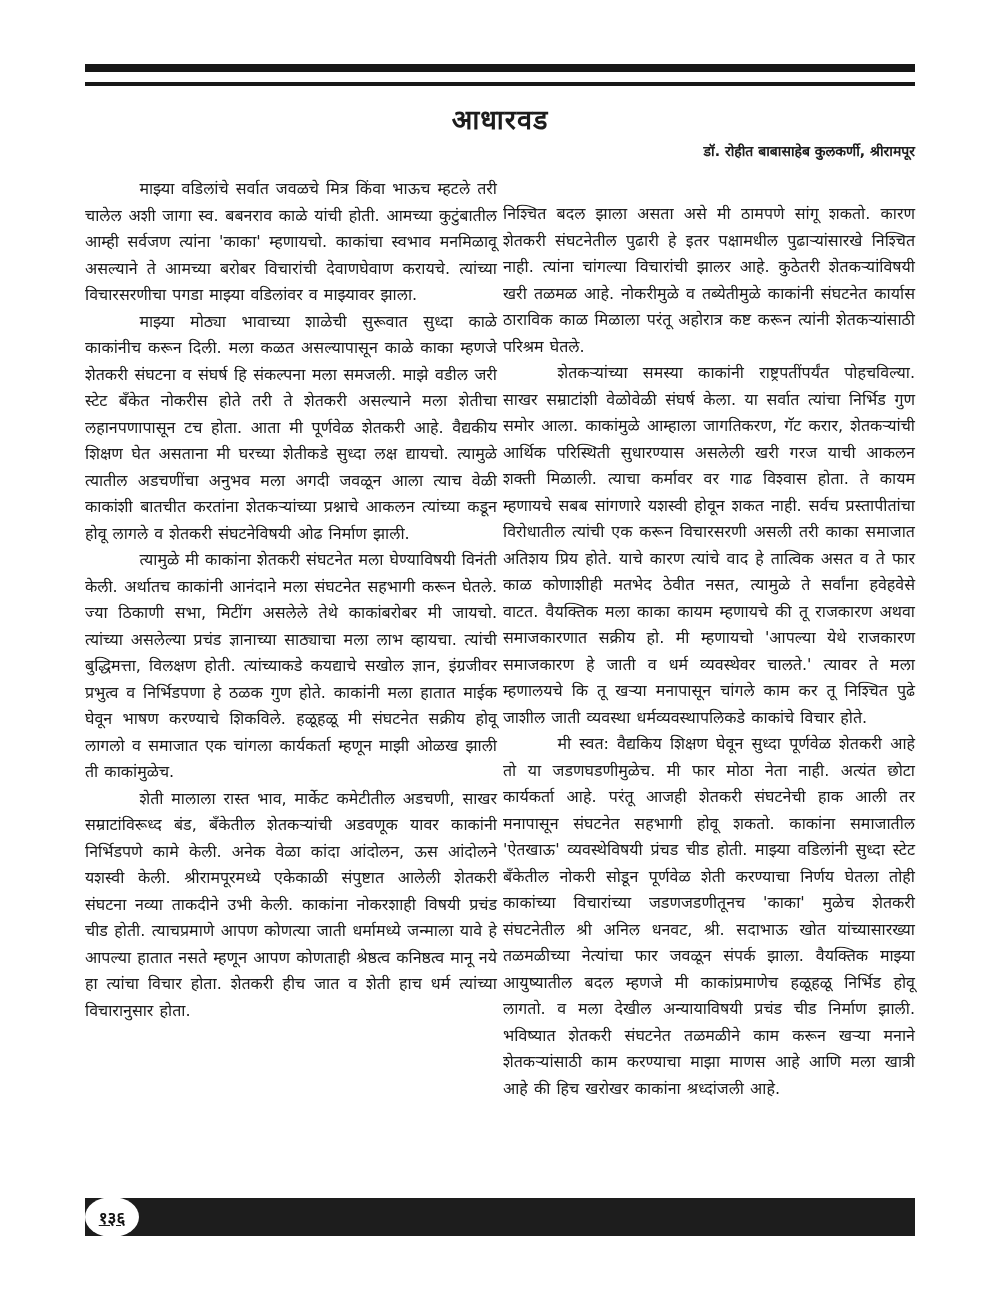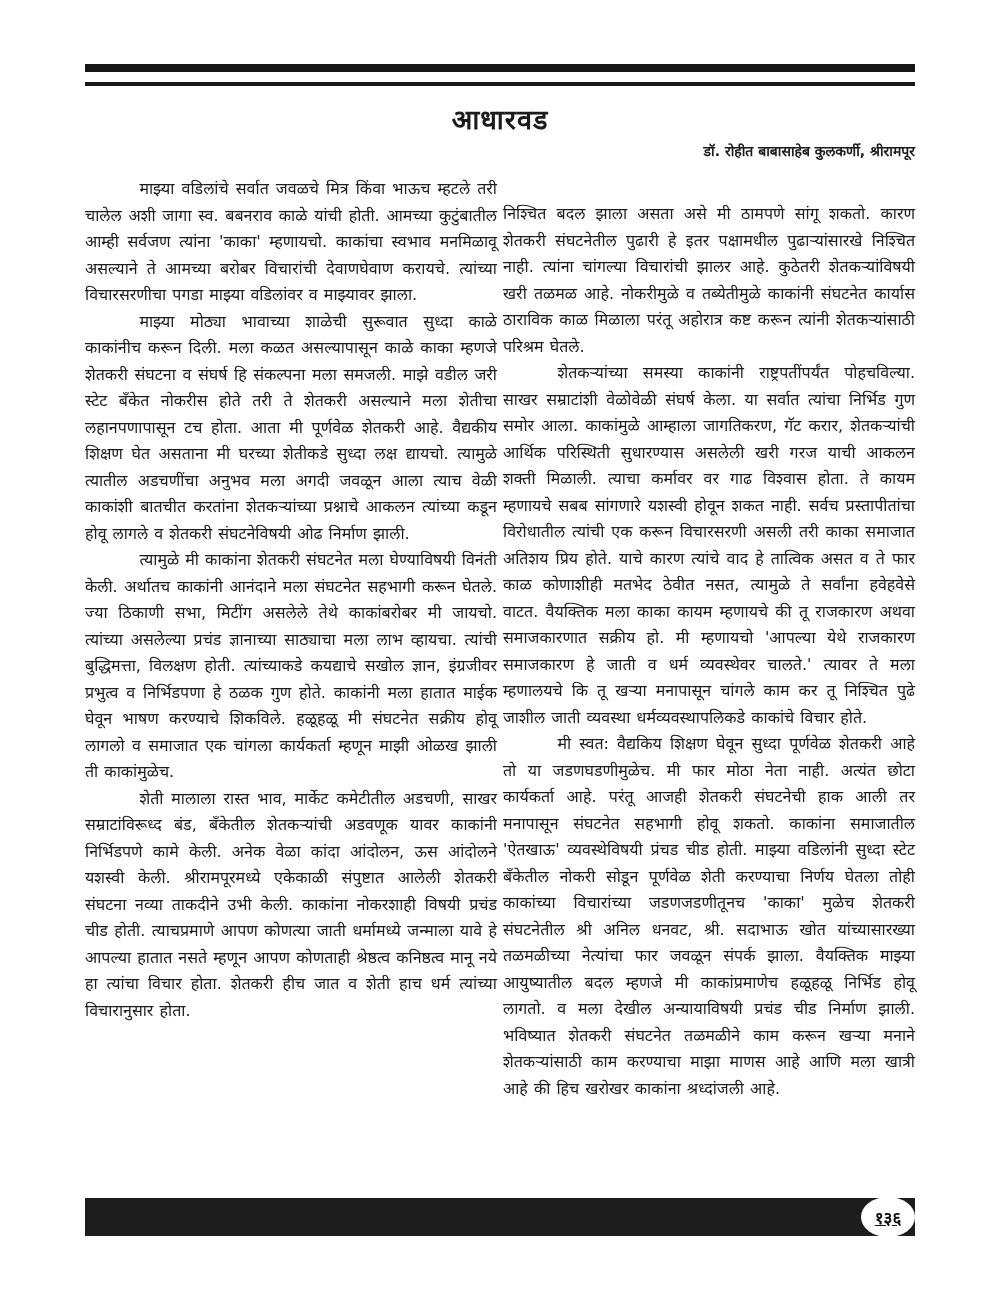--- a/index.html
+++ b/index.html
@@ -57,21 +57,21 @@
 
   .footer-bar {
     position: absolute;
     left: 85px;
     right: 85px;
     top: 1198px;
     height: 38px;
     background: #1d1d1d;
     display: flex;
     align-items: center;
-    justify-content: flex-end;
+    justify-content: flex-start;
     text-decoration: underline;
   }
   .page-number-ellipse {
     width: 54px;
     height: 40px;
     background: #ffffff;
     border-radius: 50%;
     display: flex;
     align-items: center;
     justify-content: center;

